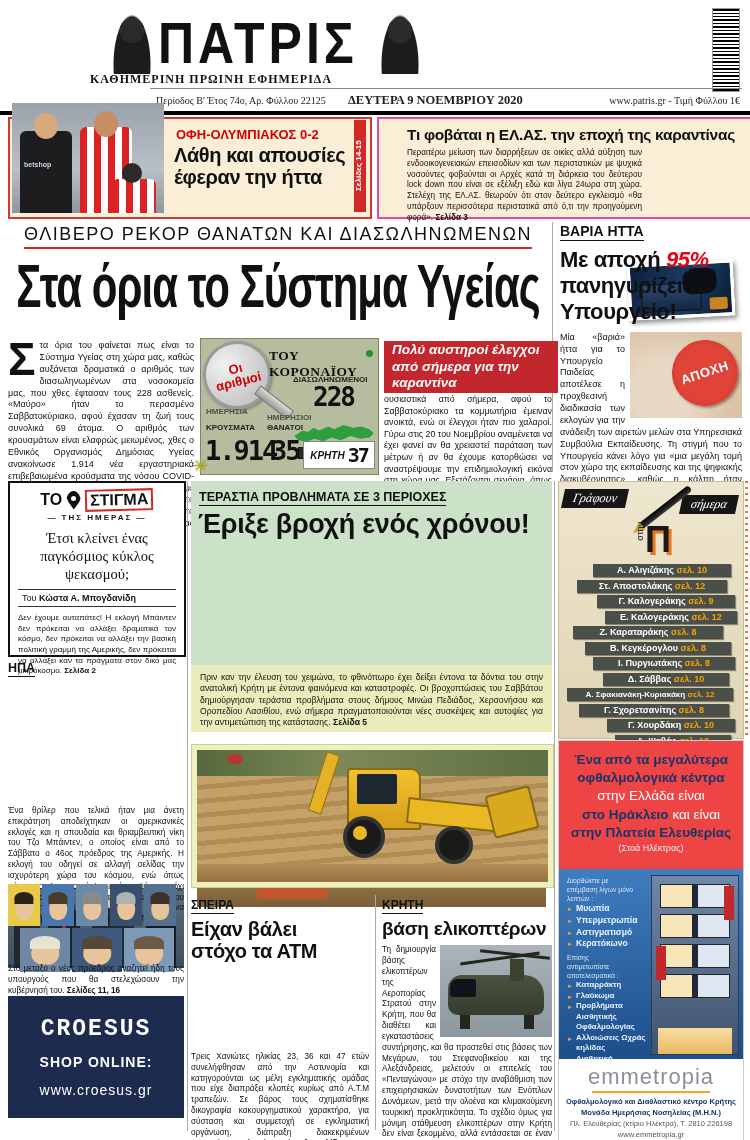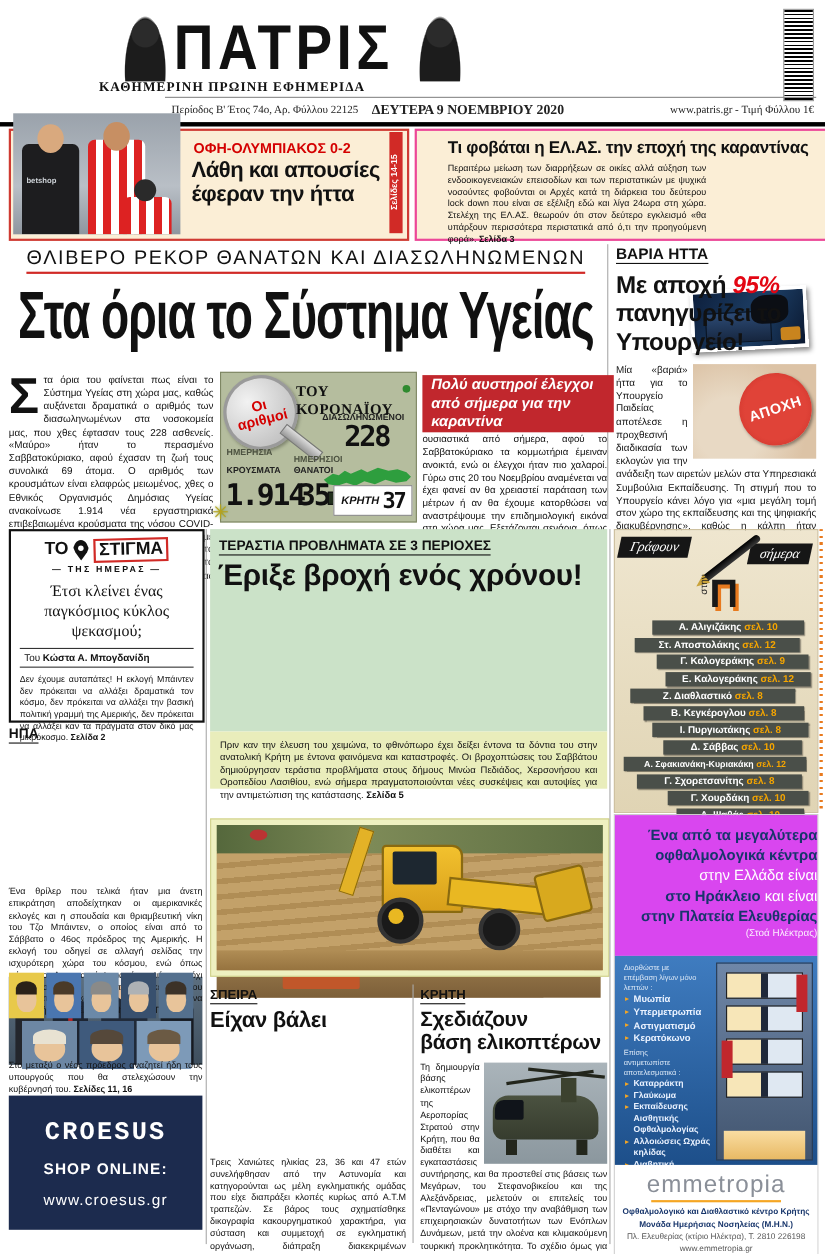--- a/index.html
+++ b/index.html
@@ -106,21 +106,21 @@
           font-size:12.5px;padding:2px 10px;transform:skewX(-12deg);display:inline-block;}
   .pi-logo{font-size:36px;font-weight:900;color:#181818;text-shadow:3px 3px 0 #e87a1e;line-height:1;}
   .stin{font-size:9px;writing-mode:vertical-rl;transform:rotate(180deg);color:#222;}
   .colbar{background:#4a4f49;color:#fff;font-size:9px;font-weight:bold;height:13px;line-height:13px;
           margin-bottom:2.5px;text-align:center;white-space:nowrap;box-shadow:1px 1px 1px rgba(0,0,0,.4);}
   .colbar .pg{color:#f5a500;}
   .dotted-edge{background:repeating-linear-gradient(180deg,#e87a1e 0 2px,transparent 2px 6px);width:3px;}
   .pen{width:64px;height:7px;background:linear-gradient(#000,#3a3a3a);border-radius:4px;transform:rotate(-38deg);position:relative;}
   .pen::before{content:"";position:absolute;left:-14px;top:-1px;border:5px solid transparent;border-right:12px solid #c9a23a;}
   
-  .em-orange{background:#d946ef;color:#fff;text-align:right;}
+  .em-orange{background:#ef4444;color:#fff;text-align:center;}
   .em-orange .navy{color:#17356b;font-weight:bold;}
   .em-orange div{font-size:13.5px;line-height:1.35;}
   .em-blue{background:linear-gradient(#3f7cc0,#1d4f8a);color:#fff;position:relative;overflow:hidden;}
   .em-intro{font-size:6.8px;color:#d9e6f5;line-height:1.3;}
   .em-li{font-size:8.6px;font-weight:bold;color:#eaf2ff;line-height:1.35;position:relative;padding-left:9px;}
   .em-li::before{content:"►";color:#f5a623;font-size:6px;position:absolute;left:0;top:2px;}
   .building{position:absolute;right:4px;top:6px;width:86px;height:178px;background:linear-gradient(#6f87a8,#41546e);border:1px solid #2c3b50;}
   .building .win{position:absolute;left:8px;right:8px;height:22px;background:
       linear-gradient(90deg,#f7e6b8 0 45%,#20293a 45% 55%,#dfe8f2 55%);border:1px solid #222;}
   .building .redb{position:absolute;width:10px;height:34px;background:#c1272d;}
@@ -138,21 +138,21 @@
 <div class="page">
 
   <div class="abs portrait" style="left:112px;top:12px;"></div>
   <div class="abs mast-title" style="left:158px;top:10px;">ΠΑΤΡΙΣ</div>
   <div class="abs portrait" style="left:380px;top:12px;"></div>
   <div class="abs mast-sub" style="left:90px;top:72px;width:350px;">ΚΑΘΗΜΕΡΙΝΗ ΠΡΩΙΝΗ ΕΦΗΜΕΡΙΔΑ</div>
   <div class="abs barcode" style="left:712px;top:8px;"></div>
 
   <div class="abs thin-rule" style="left:150px;top:88px;width:592px;"></div>
   <div class="abs dateline" style="left:156px;top:95px;">Περίοδος Β' Έτος 74ο, Αρ. Φύλλου 22125</div>
-  <div class="abs dateline" style="left:338px;top:93px;"><b>ΔΕΥΤΕΡΑ 9 ΝΟΕΜΒΡΙΟΥ 2020</b></div>
+  <div class="abs dateline" style="left:348px;top:93px;"><b>ΔΕΥΤΕΡΑ 9 ΝΟΕΜΒΡΙΟΥ 2020</b></div>
   <div class="abs dateline" style="left:540px;top:95px;width:200px;text-align:right;">www.patris.gr - Τιμή Φύλλου 1€</div>
   <div class="abs thick-rule" style="left:0;top:111px;width:750px;"></div>
 
   <div class="abs boxed red-border" style="left:8px;top:117px;width:360px;height:98px;"></div>
   <div class="abs ph ph-football" style="left:12px;top:103px;width:152px;height:110px;z-index:2;">
     <div class="sil" style="left:8px;top:28px;width:52px;height:82px;background:#1d1d1f;"></div>
     <div class="head-c" style="left:22px;top:10px;width:24px;height:26px;background:#d9a97e;"></div>
     <div style="position:absolute;left:12px;top:58px;color:#cfd4d9;font-size:7px;font-weight:bold;">betshop</div>
     <div class="sil stripes" style="left:68px;top:24px;width:52px;height:86px;"></div>
     <div class="head-c" style="left:82px;top:8px;width:24px;height:26px;background:#c78f63;"></div>
@@ -343,21 +343,21 @@
     <div style="position:absolute;left:92px;top:8px;width:10px;height:40px;background:#6e4418;border-radius:4px;"></div>
     <div style="position:absolute;left:150px;top:0;width:80px;height:54px;background:#5c6b5a;"></div>
     <div style="position:absolute;left:160px;top:8px;width:30px;height:38px;background:#2f3a45;"></div>
     <div style="position:absolute;left:240px;top:0;width:60px;height:60px;background:#8a5a34;"></div>
     <div style="position:absolute;left:250px;top:6px;width:28px;height:30px;background:#d8cdb4;border:1px solid #555;"></div>
     <div style="position:absolute;right:0;top:0;width:52px;height:115px;background:#e7e2d6;"></div>
     <div style="position:absolute;right:10px;top:10px;width:34px;height:50px;background:#cfd4d2;border:1px solid #999;transform:rotate(8deg);"></div>
     <div style="position:absolute;left:0;bottom:0;width:100%;height:34px;background:linear-gradient(#9a7a4c,#7c5f39);"></div>
     <div style="position:absolute;left:60px;bottom:8px;width:70px;height:18px;background:#c1572a;border-radius:2px;"></div>
   </div>
-  <div class="abs caption-panel" style="left:191px;top:665px;width:361px;height:52px;">
+  <div class="abs caption-panel" style="left:191px;top:665px;width:361px;height:67px;">
     <div class="jtext" style="margin:7px 9px;font-size:8.6px;">
       <span>Πριν καν την έλευση του χειμώνα, το φθινόπωρο έχει δείξει έντονα τα δόντια του στην ανατολική Κρήτη με έντονα φαινόμενα και καταστροφές. Οι βροχοπτώσεις του Σαββάτου δημιούργησαν τεράστια προβλήματα στους δήμους Μινώα Πεδιάδος, Χερσονήσου και Οροπεδίου Λασιθίου, ενώ σήμερα πραγματοποιούνται νέες συσκέψεις και αυτοψίες για την αντιμετώπιση της κατάστασης.</span>
       <b class="pgref">Σελίδα 5</b>
     </div>
   </div>
   <div class="abs frame2" style="left:191px;top:744px;width:361px;height:142px;">
     <div class="ph ph-flood2" style="position:absolute;left:5px;top:5px;right:5px;bottom:5px;">
       <div style="position:absolute;left:0;top:0;width:100%;height:26px;background:linear-gradient(90deg,#55683c,#7d8a57 40%,#5d6e42);"></div>
       <div style="position:absolute;left:30px;top:4px;width:16px;height:10px;background:#b33;border-radius:50%;"></div>
       <div style="position:absolute;left:0;top:26px;width:100%;height:110px;background:repeating-linear-gradient(175deg,#c3a169 0 9px,#b08d55 9px 14px);"></div>
@@ -370,33 +370,33 @@
       <div class="head-c" style="left:156px;top:76px;width:14px;height:14px;background:#e9b822;"></div>
       <div class="head-c" style="left:238px;top:76px;width:30px;height:30px;background:#1a1a1a;border:4px solid #333;"></div>
       <div style="position:absolute;left:0;bottom:0;width:100%;height:18px;background:linear-gradient(#b08d55,#96733f);"></div>
     </div>
   </div>
 
   <div class="abs" style="left:191px;top:895px;width:180px;">
     <span class="sec-kick" style="font-size:12px;">ΣΠΕΙΡΑ</span>
     <div class="sec-head" style="font-size:20px;margin-top:4px;">
       <div>Είχαν βάλει</div>
+      <div>στόχο τα ΑΤΜ</div>
     </div>
   </div>
 
   <div class="abs jtext" style="left:191px;top:1052px;width:178px;font-size:8.2px;">
     <span>Τρεις Χανιώτες ηλικίας 23, 36 και 47 ετών συνελήφθησαν από την Αστυνομία και κατηγορούνται ως μέλη εγκληματικής ομάδας που είχε διαπράξει κλοπές κυρίως από Α.Τ.Μ τραπεζών. Σε βάρος τους σχηματίσθηκε δικογραφία κακουργηματικού χαρακτήρα, για σύσταση και συμμετοχή σε εγκληματική οργάνωση, διάπραξη διακεκριμένων περιπτώσεων κλοπών και έκρηξη.</span>
     <b class="pgref">Σελίδα 3</b>
   </div>
 
   <div class="abs vline" style="left:375px;top:895px;height:235px;"></div>
   <div class="abs" style="left:382px;top:895px;width:170px;">
     <span class="sec-kick" style="font-size:12px;">ΚΡΗΤΗ</span>
     <div class="sec-head" style="font-size:19px;margin-top:4px;">
-      <div>Σχεδιάζουν</div>
       <div>βάση ελικοπτέρων</div>
     </div>
     <div class="jtext" style="font-size:8.2px;margin-top:6px;">
       <span class="ph ph-heli" style="float:right;width:112px;height:92px;margin:0 0 3px 4px;display:block;">
         <span style="position:absolute;left:8px;top:30px;width:96px;height:40px;background:linear-gradient(#4b5240,#363c2e);border-radius:14px 20px 8px 10px;display:block;"></span>
         <span style="position:absolute;left:10px;top:34px;width:26px;height:18px;background:#10141a;border-radius:8px 2px 2px 2px;display:block;"></span>
         <span style="position:absolute;left:70px;top:14px;width:14px;height:22px;background:#3c422f;display:block;"></span>
         <span style="position:absolute;left:20px;top:12px;width:80px;height:3px;background:#23261c;transform:rotate(-8deg);display:block;"></span>
         <span style="position:absolute;left:40px;top:8px;width:70px;height:3px;background:#23261c;transform:rotate(6deg);display:block;"></span>
         <span style="position:absolute;left:20px;top:70px;width:10px;height:14px;background:#23261c;display:block;"></span>
@@ -415,21 +415,21 @@
     <div class="pen abs" style="left:74px;top:22px;"></div>
     <div class="abs" style="left:76px;top:40px;display:flex;align-items:flex-start;">
       <span class="stin">στην</span>
       <span class="pi-logo">Π</span>
     </div>
     <div class="abs" style="left:8px;top:82px;width:170px;">
       <div class="colbar" style="margin-left:26px;margin-right:6px;"><span>Α. Αλιγιζάκης</span> <span class="pg">σελ. 10</span></div>
       <div class="colbar" style="margin-left:10px;margin-right:10px;"><span>Στ. Αποστολάκης</span> <span class="pg">σελ. 12</span></div>
       <div class="colbar" style="margin-left:30px;margin-right:2px;"><span>Γ. Καλογεράκης</span> <span class="pg">σελ. 9</span></div>
       <div class="colbar" style="margin-left:38px;margin-right:0;"><span>Ε. Καλογεράκης</span> <span class="pg">σελ. 12</span></div>
-      <div class="colbar" style="margin-left:6px;margin-right:14px;"><span>Ζ. Διαθλαστικό</span> <span class="pg">σελ. 8</span></div>
+      <div class="colbar" style="margin-left:6px;margin-right:14px;"><span>Ζ. Καραταράκης</span> <span class="pg">σελ. 8</span></div>
       <div class="colbar" style="margin-left:18px;margin-right:6px;"><span>Β. Κεγκέρογλου</span> <span class="pg">σελ. 8</span></div>
       <div class="colbar" style="margin-left:26px;margin-right:2px;"><span>Ι. Πυργιωτάκης</span> <span class="pg">σελ. 8</span></div>
       <div class="colbar" style="margin-left:36px;margin-right:8px;"><span>Δ. Σάββας</span> <span class="pg">σελ. 10</span></div>
       <div class="colbar" style="margin-left:0;margin-right:4px;font-size:8px;"><span>Α. Σφακιανάκη-Κυριακάκη</span> <span class="pg">σελ. 12</span></div>
       <div class="colbar" style="margin-left:12px;margin-right:8px;"><span>Γ. Σχορετσανίτης</span> <span class="pg">σελ. 8</span></div>
       <div class="colbar" style="margin-left:40px;margin-right:2px;"><span>Γ. Χουρδάκη</span> <span class="pg">σελ. 10</span></div>
       <div class="colbar" style="margin-left:48px;margin-right:6px;"><span>Α. Ψαθάς</span> <span class="pg">σελ. 10</span></div>
     </div>
   </div>
 
@@ -454,21 +454,21 @@
       </div>
       <div style="padding:8px 0 0 8px;width:88px;">
         <div class="em-intro"><span>Διορθώστε με</span><br><span>επέμβαση λίγων μόνο λεπτών :</span></div>
         <div class="em-li">Μυωπία</div>
         <div class="em-li">Υπερμετρωπία</div>
         <div class="em-li">Αστιγματισμό</div>
         <div class="em-li">Κερατόκωνο</div>
         <div class="em-intro" style="margin-top:4px;"><span>Επίσης</span><br><span>αντιμετωπίστε</span><br><span>αποτελεσματικά :</span></div>
         <div class="em-li" style="font-size:7.8px;">Καταρράκτη</div>
         <div class="em-li" style="font-size:7.8px;">Γλαύκωμα</div>
-        <div class="em-li" style="font-size:7.8px;">Εκπαίδευσης Αισθητικής Οφθαλμολογίας</div>
+        <div class="em-li" style="font-size:7.8px;">Προβλήματα Αισθητικής Οφθαλμολογίας</div>
         <div class="em-li" style="font-size:7.8px;">Αλλοιώσεις Ωχράς κηλίδας</div>
         <div class="em-li" style="font-size:7.8px;">Διαβητική αμφιβληστροειδοπάθεια</div>
 
       </div>
     </div>
     <div class="em-white" style="height:82px;padding-top:5px;box-sizing:border-box;">
       <div class="em-brand">emmetropia</div>
       <div class="em-underline"></div>
       <div class="em-desc">Οφθαλμολογικό και Διαθλαστικό κέντρο Κρήτης</div>
       <div class="em-desc">Μονάδα Ημερήσιας Νοσηλείας (Μ.Η.Ν.)</div>

